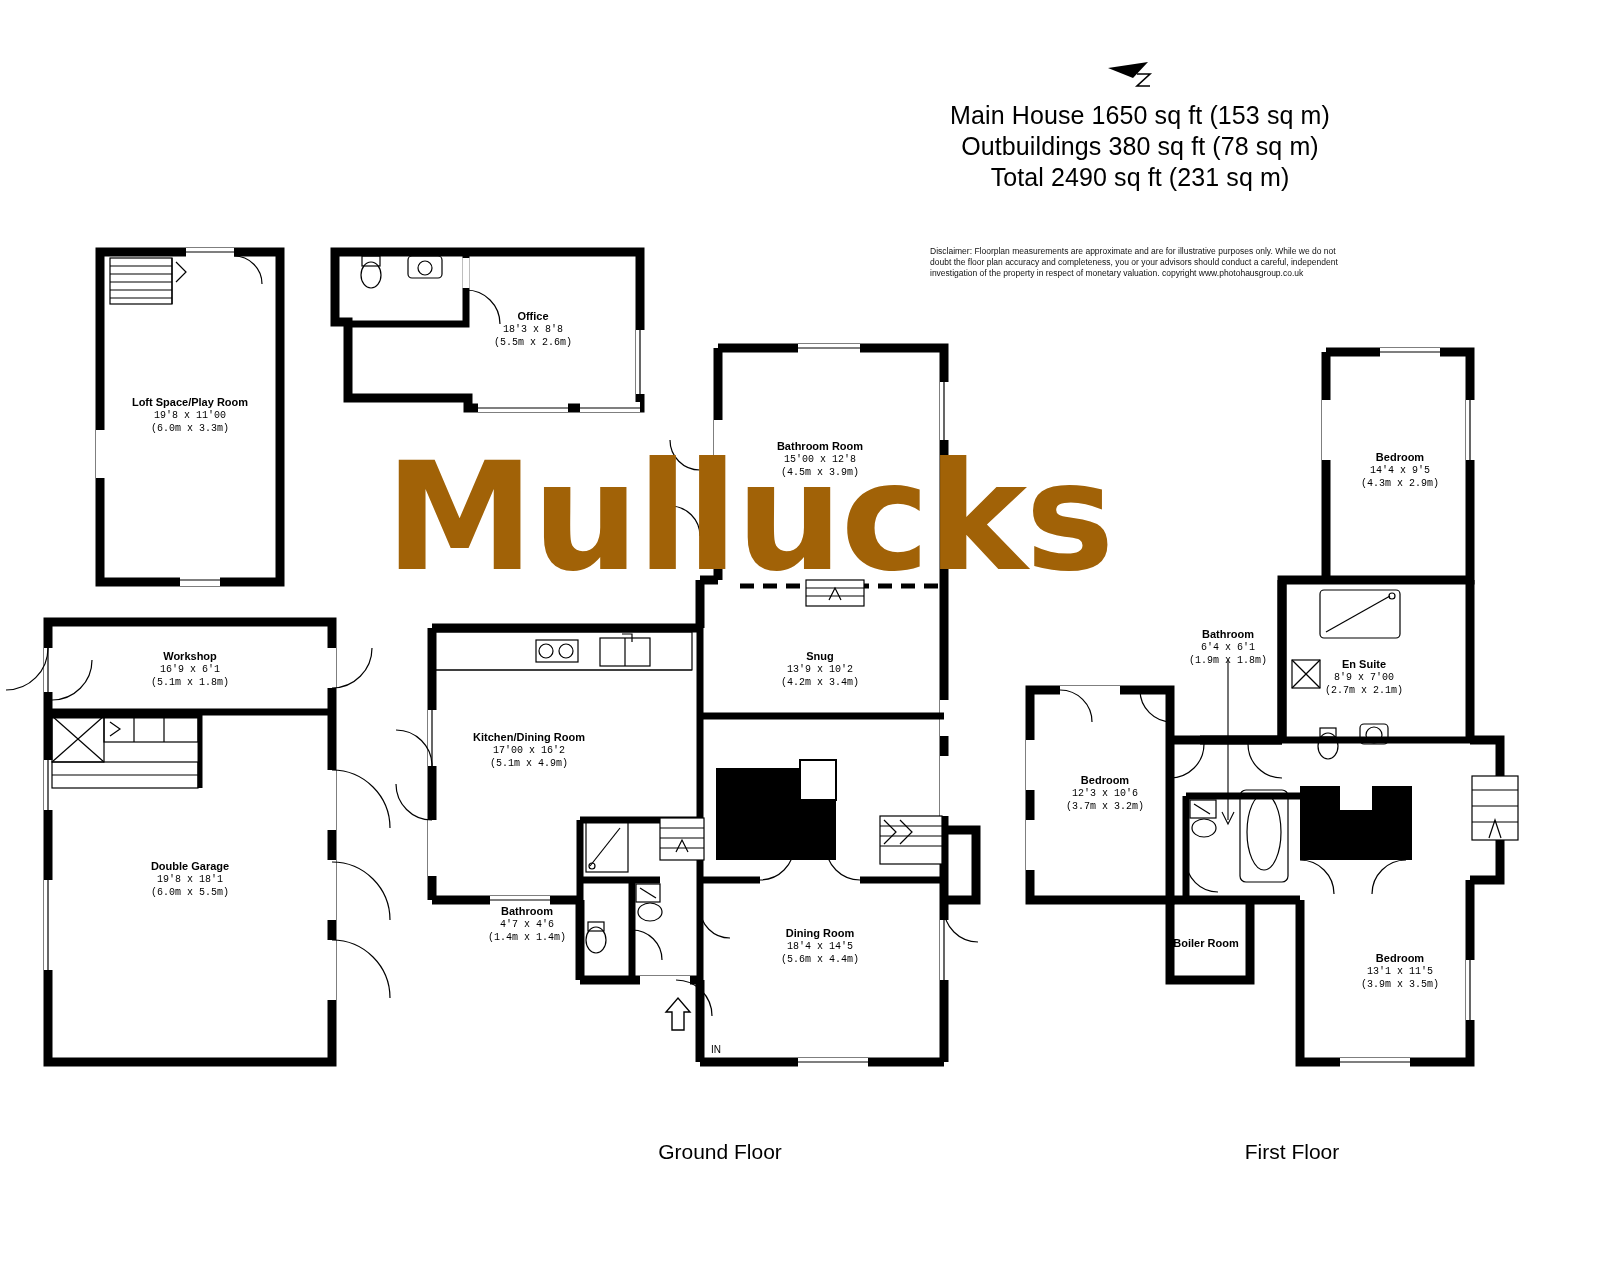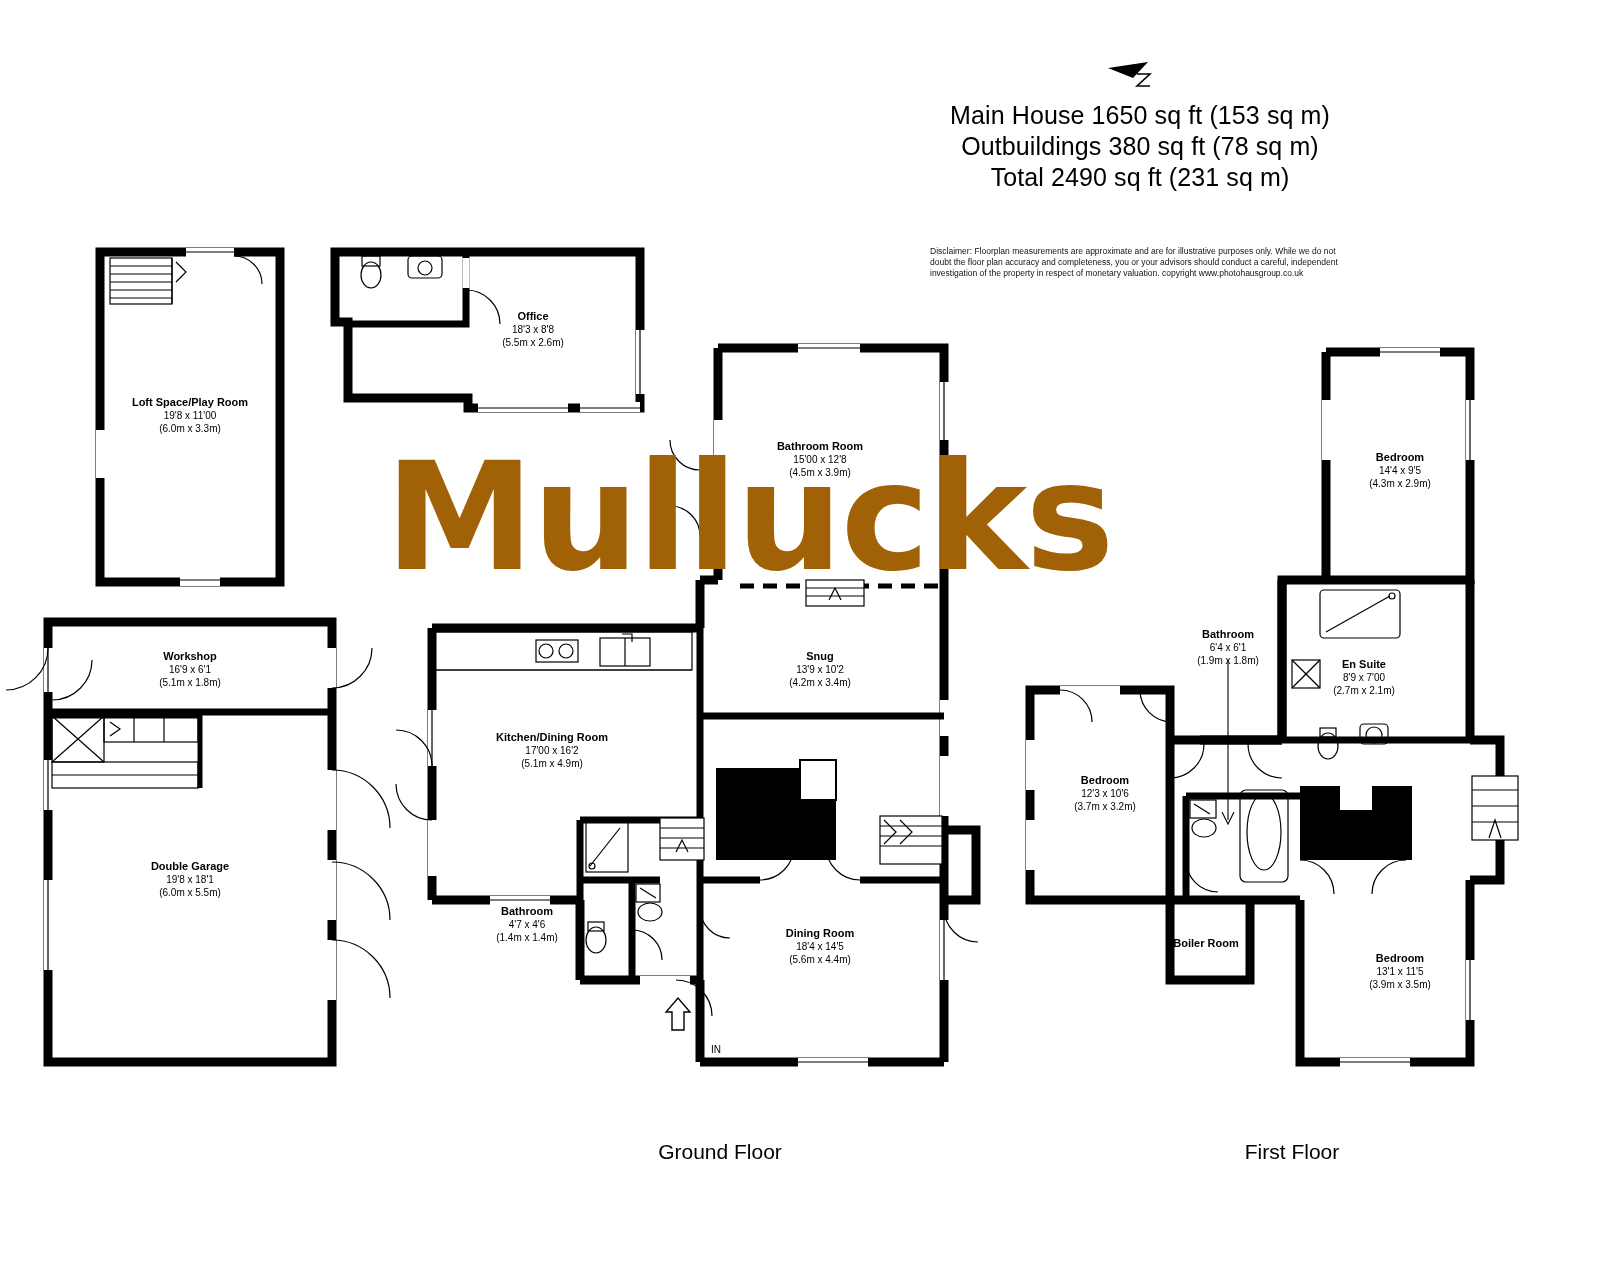--- a/index.html
+++ b/index.html
@@ -68,20 +68,21 @@
     line-height: 13px;
   }
   .room .nm {
     font-size: 11px;
     font-weight: bold;
     white-space: nowrap;
   }
   .room .dim {
     font-size: 10px;
     white-space: nowrap;
+    font-family: Liberation Mono, monospace;
   }
   .floor-label {
     position: absolute;
     font-size: 21px;
     transform: translateX(-50%);
     white-space: nowrap;
   }
   .in-label {
     position: absolute;
     font-size: 10px;
@@ -408,21 +409,21 @@
     <div class="room" style="left: 190px; top: 650px;">
       <div class="nm">Workshop</div>
       <div class="dim">16'9 x 6'1</div>
       <div class="dim">(5.1m x 1.8m)</div>
     </div>
     <div class="room" style="left: 190px; top: 860px;">
       <div class="nm">Double Garage</div>
       <div class="dim">19'8 x 18'1</div>
       <div class="dim">(6.0m x 5.5m)</div>
     </div>
-    <div class="room" style="left: 552px; top: 731px;">
+    <div class="room" style="left: 529px; top: 731px;">
       <div class="nm">Kitchen/Dining Room</div>
       <div class="dim">17'00 x 16'2</div>
       <div class="dim">(5.1m x 4.9m)</div>
     </div>
     <div class="room" style="left: 527px; top: 905px;">
       <div class="nm">Bathroom</div>
       <div class="dim">4'7 x 4'6</div>
       <div class="dim">(1.4m x 1.4m)</div>
     </div>
     <div class="room" style="left: 820px; top: 440px;">

